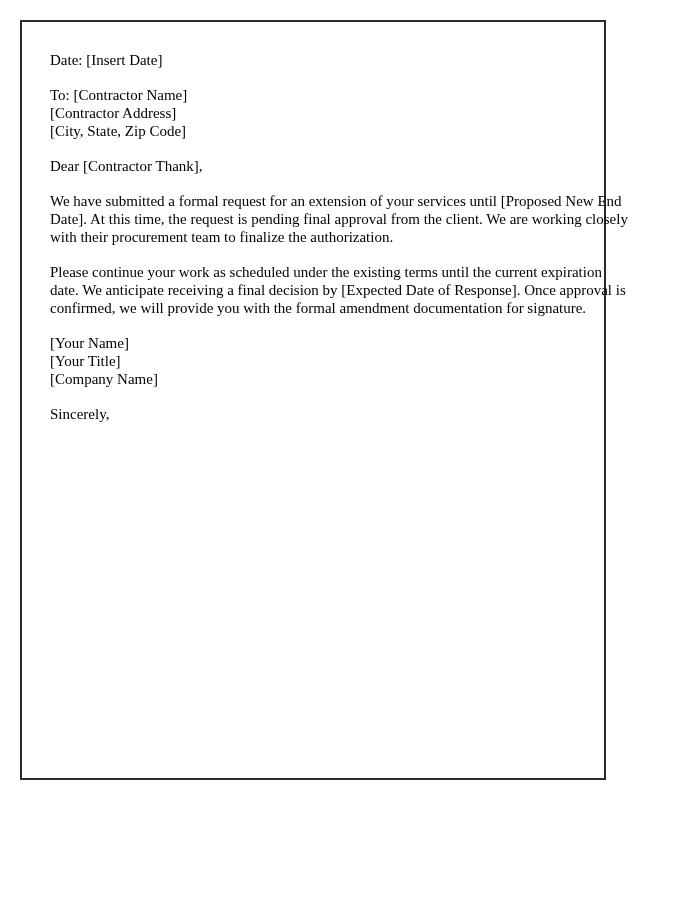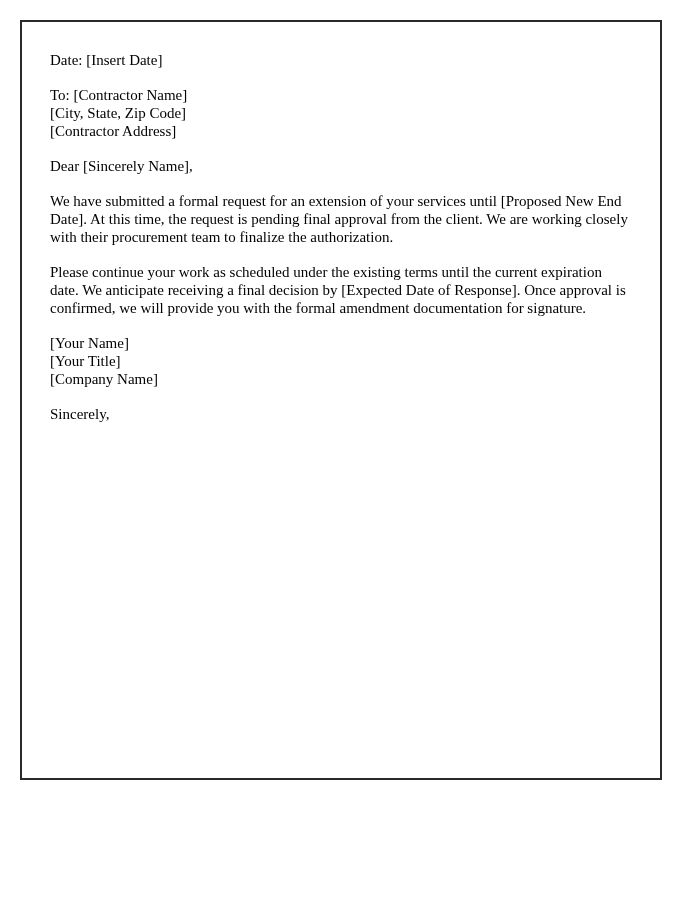--- a/index.html
+++ b/index.html
@@ -11,21 +11,21 @@
     position: relative;
     width: 700px;
     height: 900px;
     background: #ffffff;
     overflow: hidden;
   }
   .page {
     position: absolute;
     left: 20px;
     top: 20px;
-    width: 642px;
+    width: 586px;
     height: 760px;
     box-sizing: border-box;
     border: 2px solid #2a2a2a;
     background: #ffffff;
   }
   .content {
     padding: 29px 30px 0 28px;
     font-family: "Liberation Serif", "DejaVu Serif", serif;
     font-size: 15px;
     line-height: 18px;
@@ -46,27 +46,27 @@
 <div class="canvas">
   <div class="page">
     <div class="content">
 
       <div class="block">
         <p class="line">Date: [Insert Date]</p>
       </div>
 
       <div class="block">
         <p class="line">To: [Contractor Name]</p>
+        <p class="line">[Contractor Address]</p>
         <p class="line">[City, State, Zip Code]</p>
-        <p class="line">[Contractor Address]</p>
       </div>
 
 
       <div class="block">
-        <p class="line">Dear [Sincerely Name],</p>
+        <p class="line">Dear [Contractor Thank],</p>
       </div>
 
       <p class="block">We have submitted a formal request for an extension of your services until [Proposed New End Date]. At this time, the request is pending final approval from the client. We are working closely with their procurement team to finalize the authorization.</p>
       <p class="block">Please continue your work as scheduled under the existing terms until the current expiration date. We anticipate receiving a final decision by [Expected Date of Response]. Once approval is confirmed, we will provide you with the formal amendment documentation for signature.</p>
 
       <div class="block">
         <p class="line">[Your Name]</p>
         <p class="line">[Your Title]</p>
         <p class="line">[Company Name]</p>
       </div>

